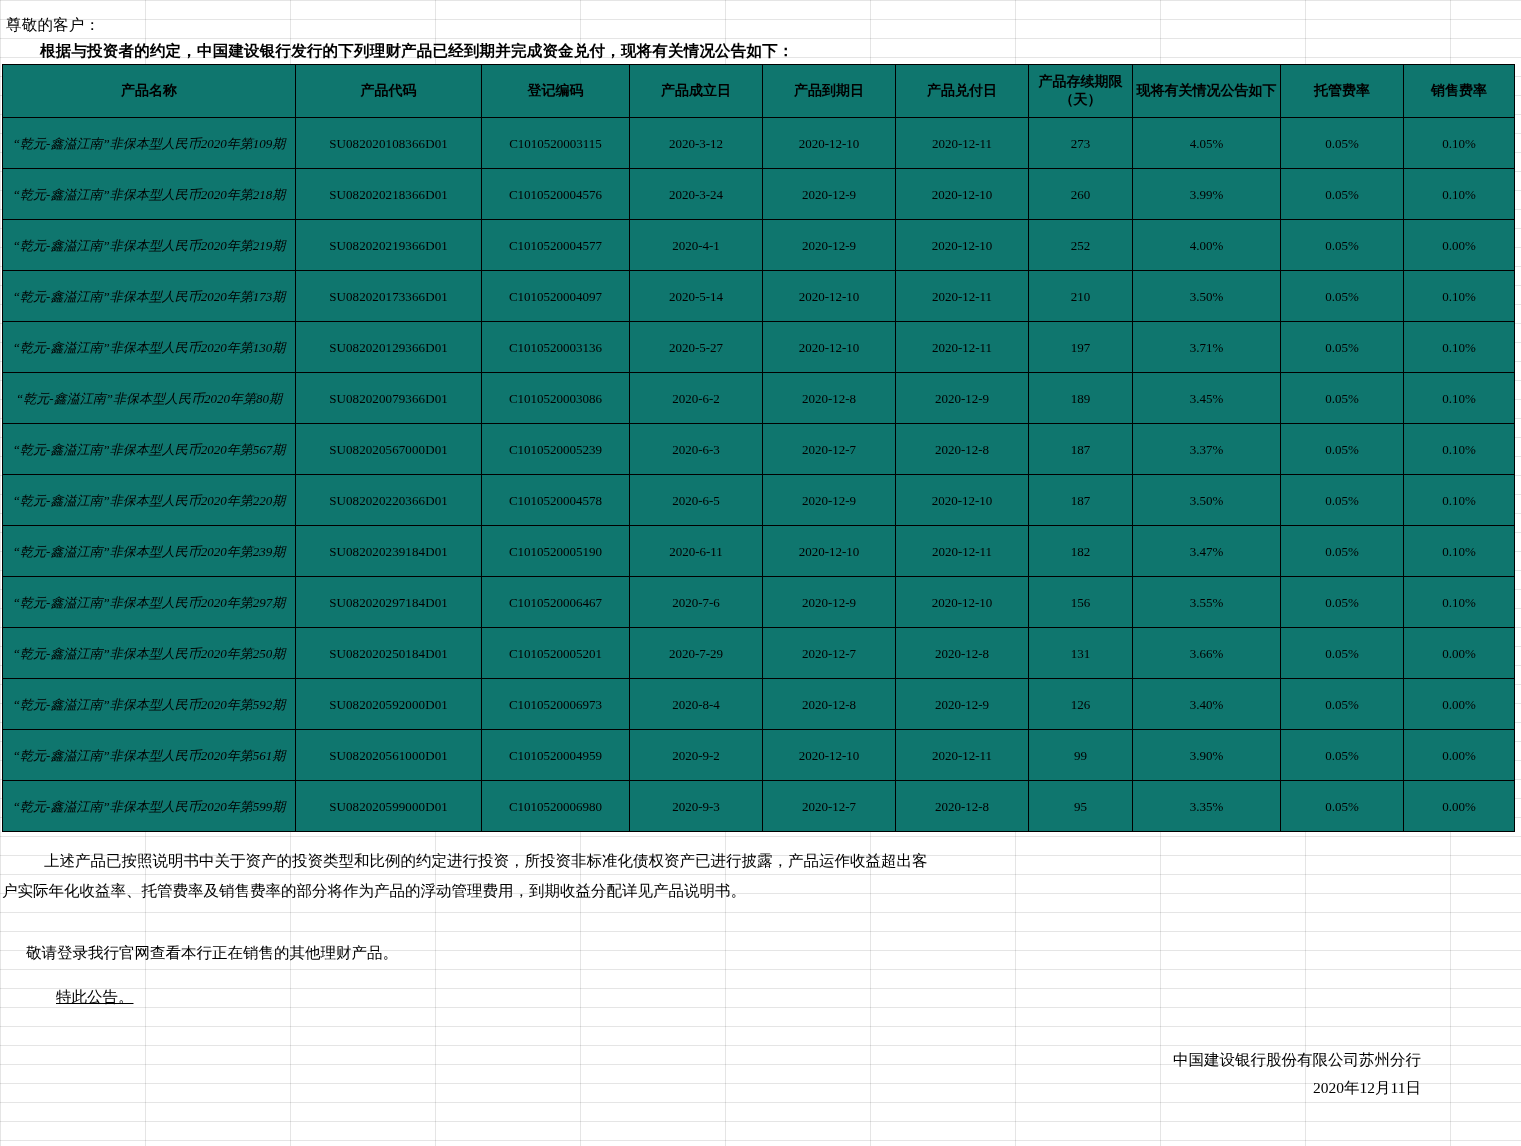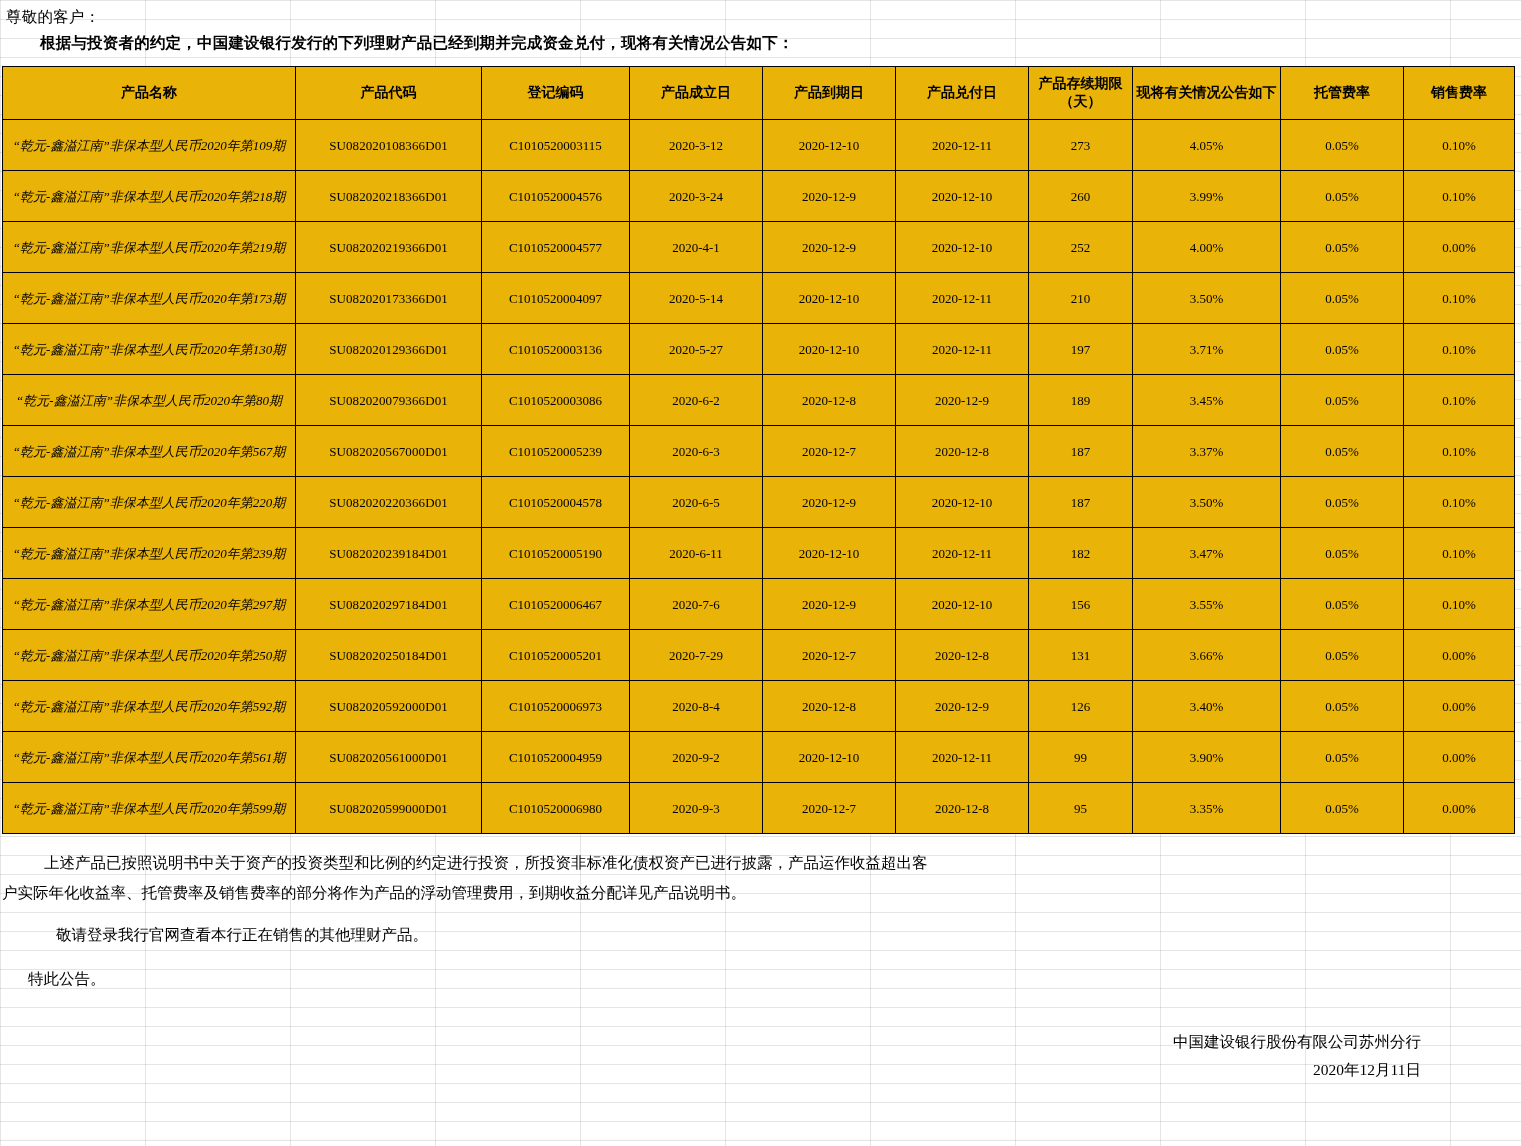--- a/index.html
+++ b/index.html
@@ -26,35 +26,34 @@
     background-size: 145px 19px;
     z-index: 0;
   }
   .page {
     position: relative;
     z-index: 1;
     width: 1521px;
     height: 1146px;
   }
   .intro {
-    padding-top: 4px;
+    padding-top: 12px;
     font-size: 15.5px;
     line-height: 26px;
     letter-spacing: 0.2px;
   }
   .intro .line1 { padding-left: 6px; }
   .intro .line2 { padding-left: 40px; font-weight: bold; }
 
   table.product-table {
     border-collapse: collapse;
     width: 1512px;
-    margin-top: 10px;
     margin-left: 2px;
     table-layout: fixed;
-    background: #eab308;
+    background: #0f766e;
   }
   table.product-table th,
   table.product-table td {
     border: 1px solid #000000;
     font-size: 13px;
     text-align: center;
     vertical-align: middle;
     padding: 2px 3px;
   }
   table.product-table th {
@@ -88,22 +87,22 @@
   .col-trust  { width: 123px; }
   .col-sale   { width: 111px; }
 
   .footer-notes {
     font-size: 15.5px;
     line-height: 30px;
     margin-top: 14px;
   }
   .footer-notes .p1 { padding-left: 44px; }
   .footer-notes .p2 { padding-left: 2px; margin-top: 0; }
-  .footer-notes .p3 { padding-left: 56px; margin-top: 12px; }
-  .footer-notes .p4 { padding-left: 28px; margin-top: 14px; }
+  .footer-notes .p3 { padding-left: 26px; margin-top: 32px; }
+  .footer-notes .p4 { padding-left: 56px; margin-top: 14px; text-decoration: underline; }
 
   .signature {
     margin-top: 34px;
     text-align: right;
     padding-right: 100px;
     font-size: 15.5px;
     line-height: 28px;
   }
 </style>
 </head>

